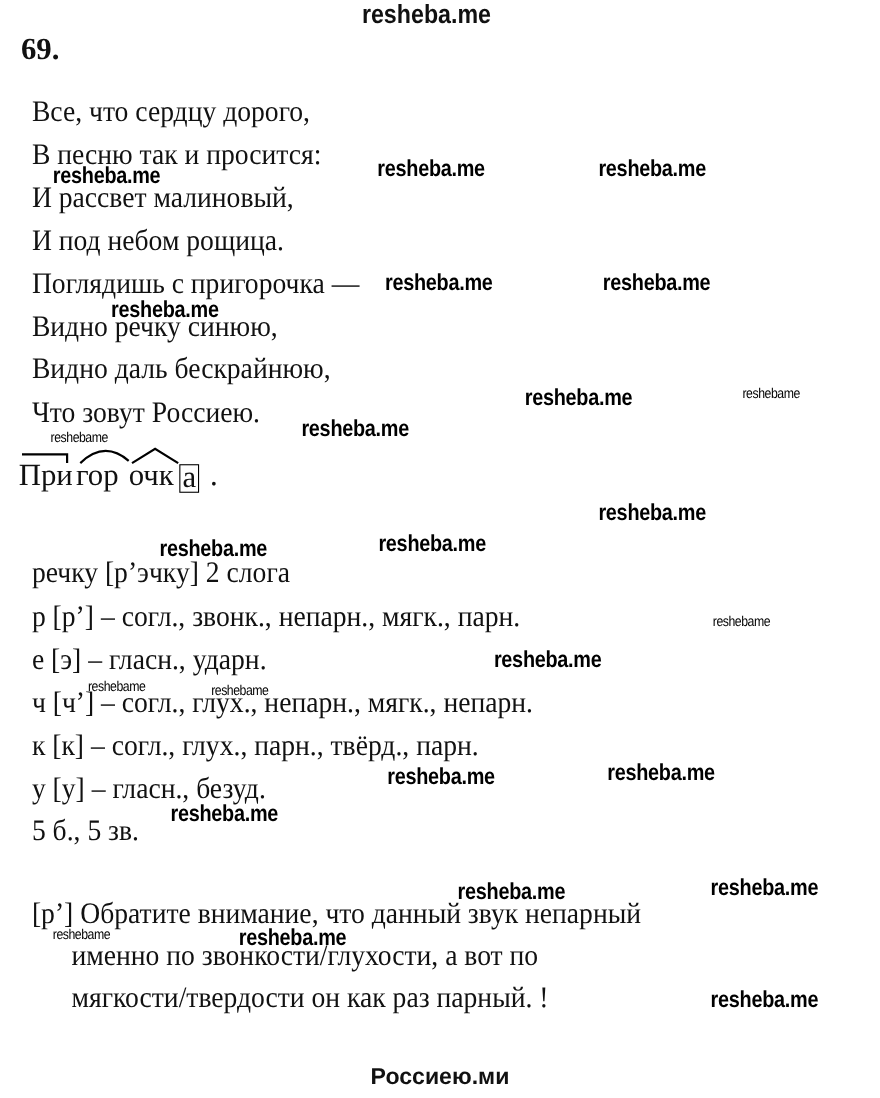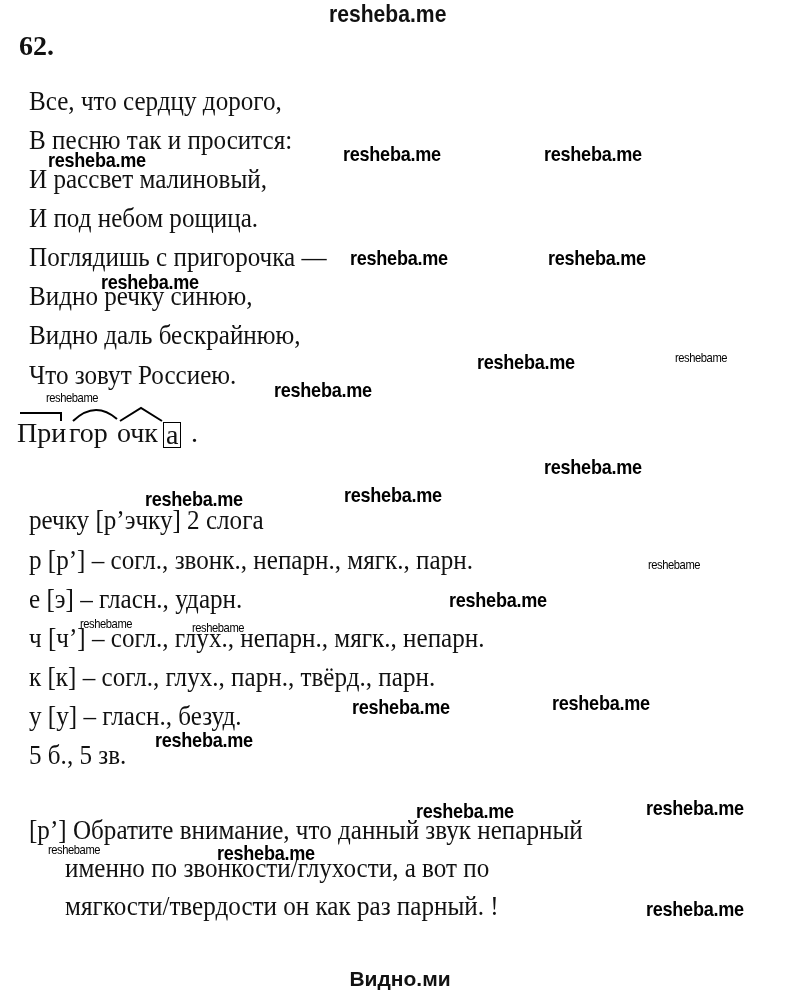--- a/index.html
+++ b/index.html
@@ -14,21 +14,21 @@
     .morph { position: absolute; left: 17px; top: 404px; height: 52px; width: 200px; }
     .morph .part { position: absolute; top: 14px; font-family: "Liberation Serif", serif; font-size: 28px; line-height: 30px; }
     .ending-box { border: 1.5px solid #000; padding: 0 2px; line-height: 24px; display: inline-block; }
     .footer { position: absolute; left: 0; width: 800px; top: 967px; text-align: center; font-family: "Liberation Sans", sans-serif; font-weight: bold; font-size: 21px; }
   </style>
 </head>
 <body>
 
 <div class="header-wm">resheba.me</div>
 
-<div class="task-number">62.</div>
+<div class="task-number">69.</div>
 
 <div>
   <div class="line" style="top:86px;">Все, что сердцу дорого,</div>
   <div class="line" style="top:125px;">В песню так и просится:</div>
   <div class="line" style="top:164px;">И рассвет малиновый,</div>
   <div class="line" style="top:203px;">И под небом рощица.</div>
   <div class="line" style="top:242px;">Поглядишь с пригорочка —</div>
   <div class="line" style="top:281px;">Видно речку синюю,</div>
   <div class="line" style="top:320px;">Видно даль бескрайнюю,</div>
   <div class="line" style="top:360px;">Что зовут Россиею.</div>
@@ -87,13 +87,13 @@
   <div class="wm big" style="left:352px;top:695px;">resheba.me</div>
   <div class="wm big" style="left:552px;top:691px;">resheba.me</div>
   <div class="wm big" style="left:155px;top:728px;">resheba.me</div>
   <div class="wm big" style="left:416px;top:799px;">resheba.me</div>
   <div class="wm big" style="left:646px;top:796px;">resheba.me</div>
   <div class="wm small" style="left:48px;top:842px;">reshebame</div>
   <div class="wm big" style="left:217px;top:841px;">resheba.me</div>
   <div class="wm big" style="left:646px;top:897px;">resheba.me</div>
 </div>
 
-<div class="footer">Видно.ми</div>
+<div class="footer">Россиею.ми</div>
 
 </body></html>

